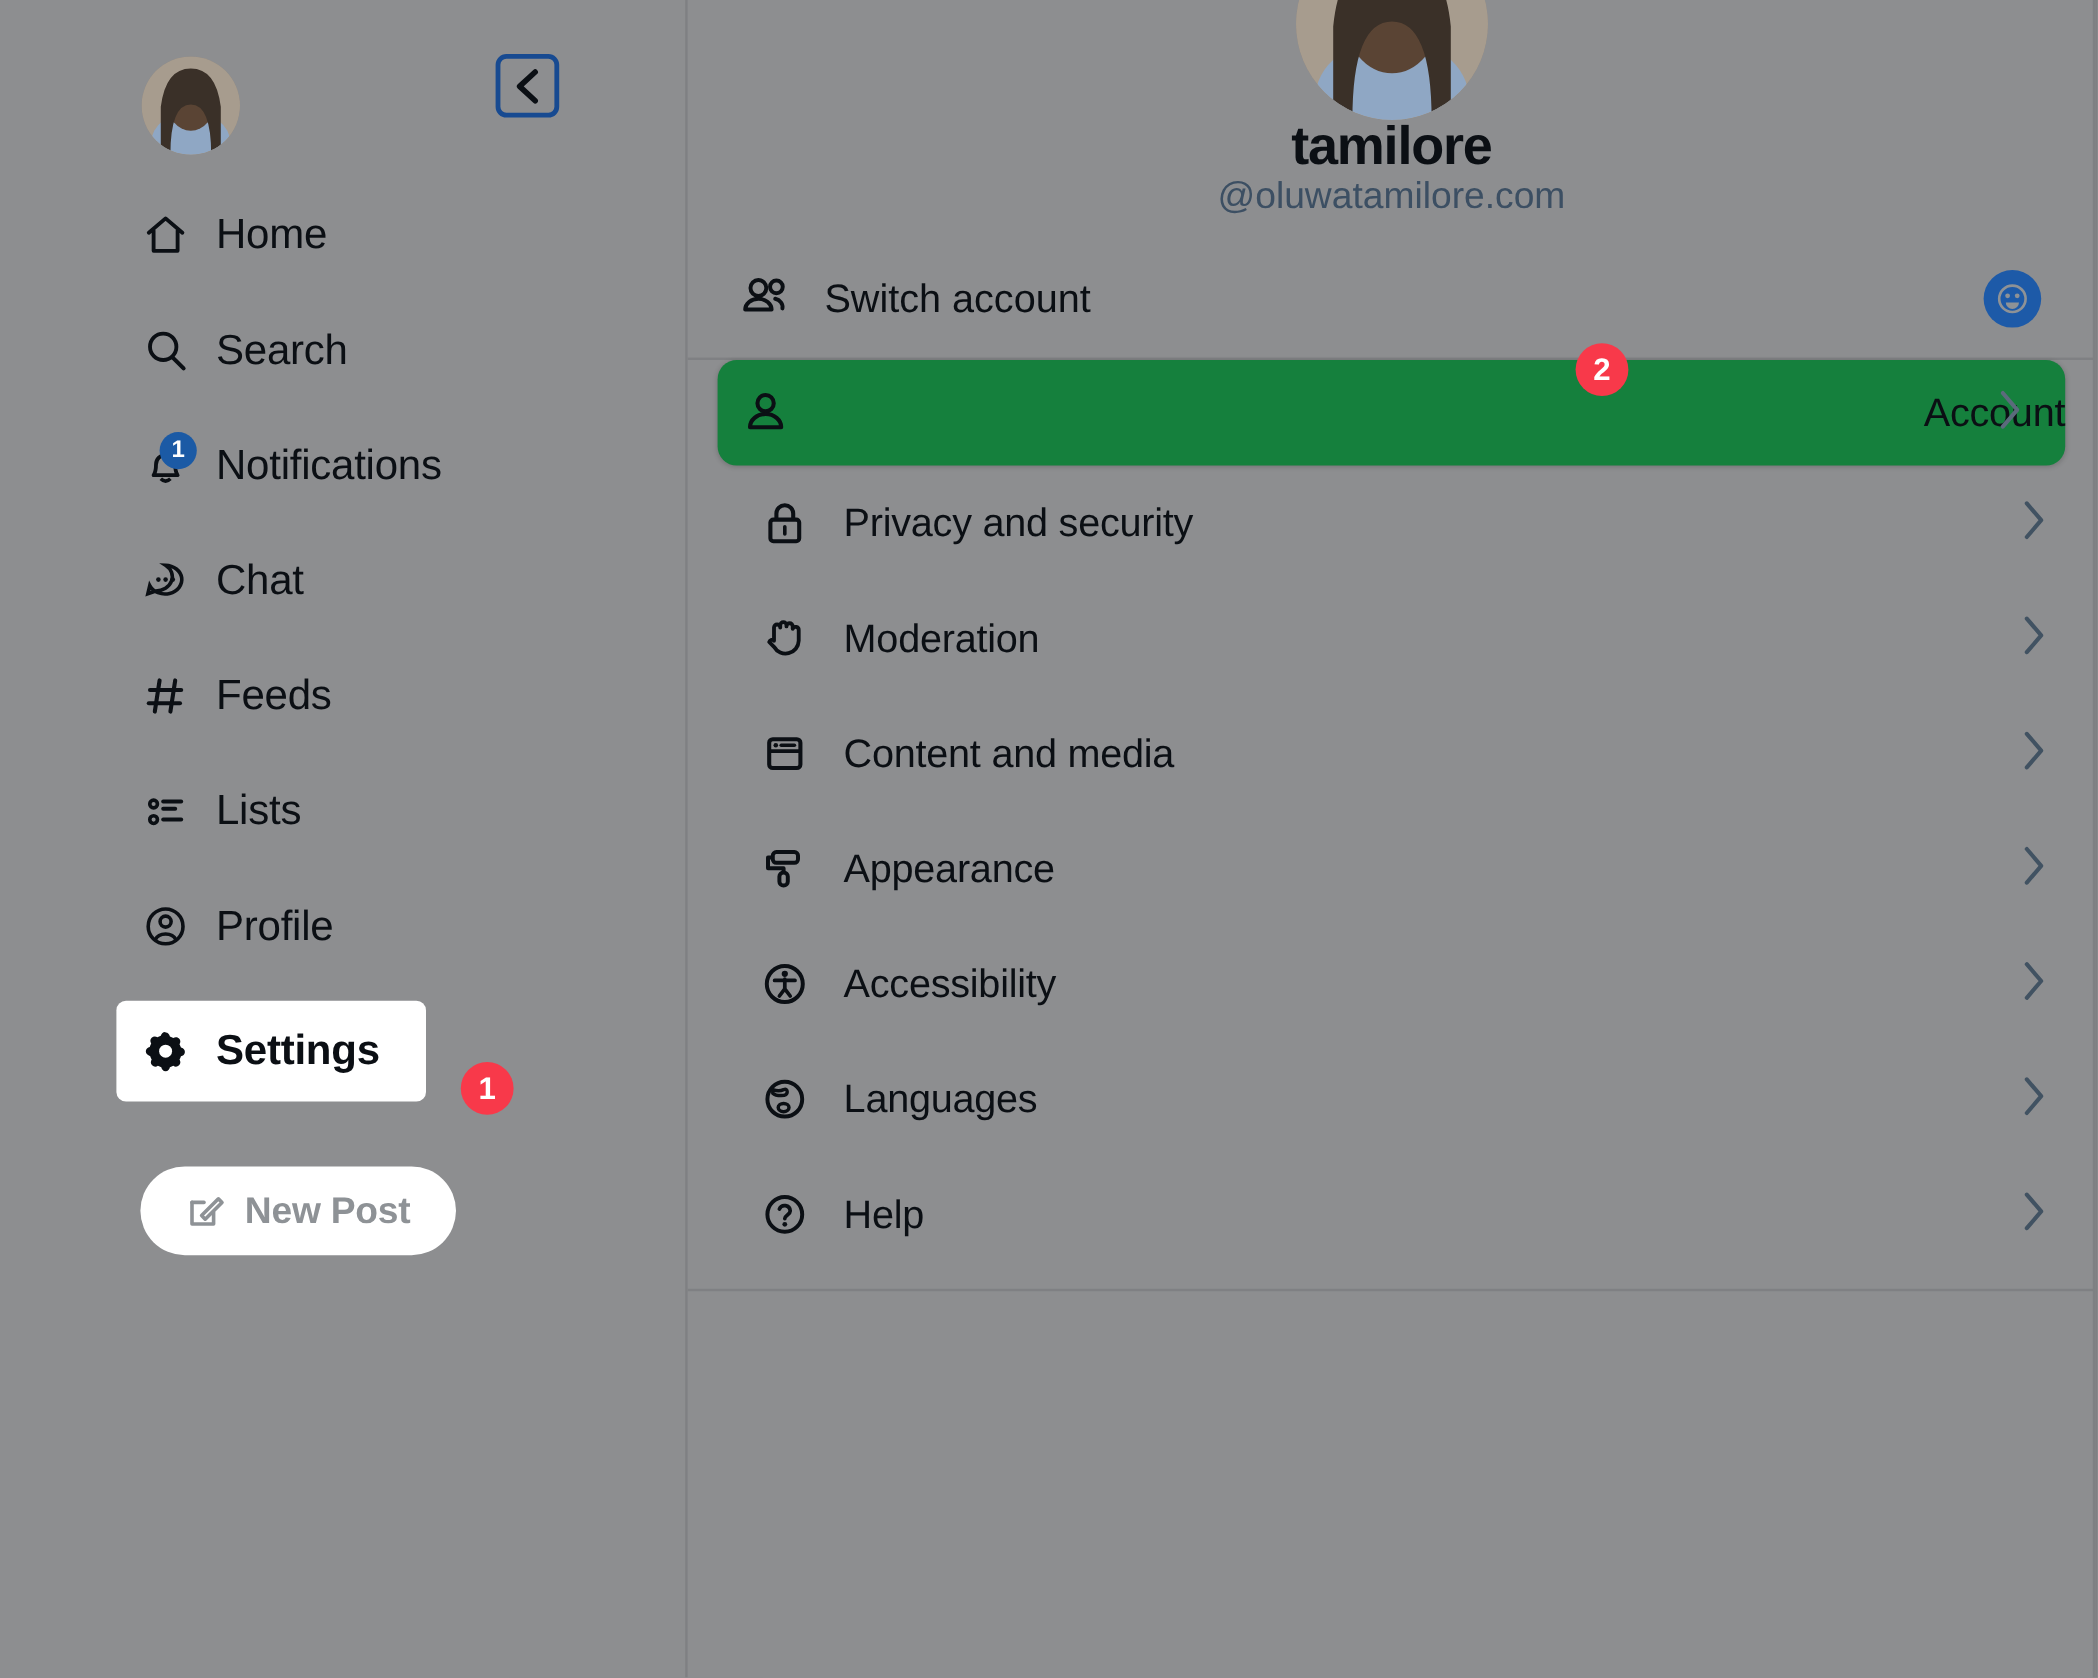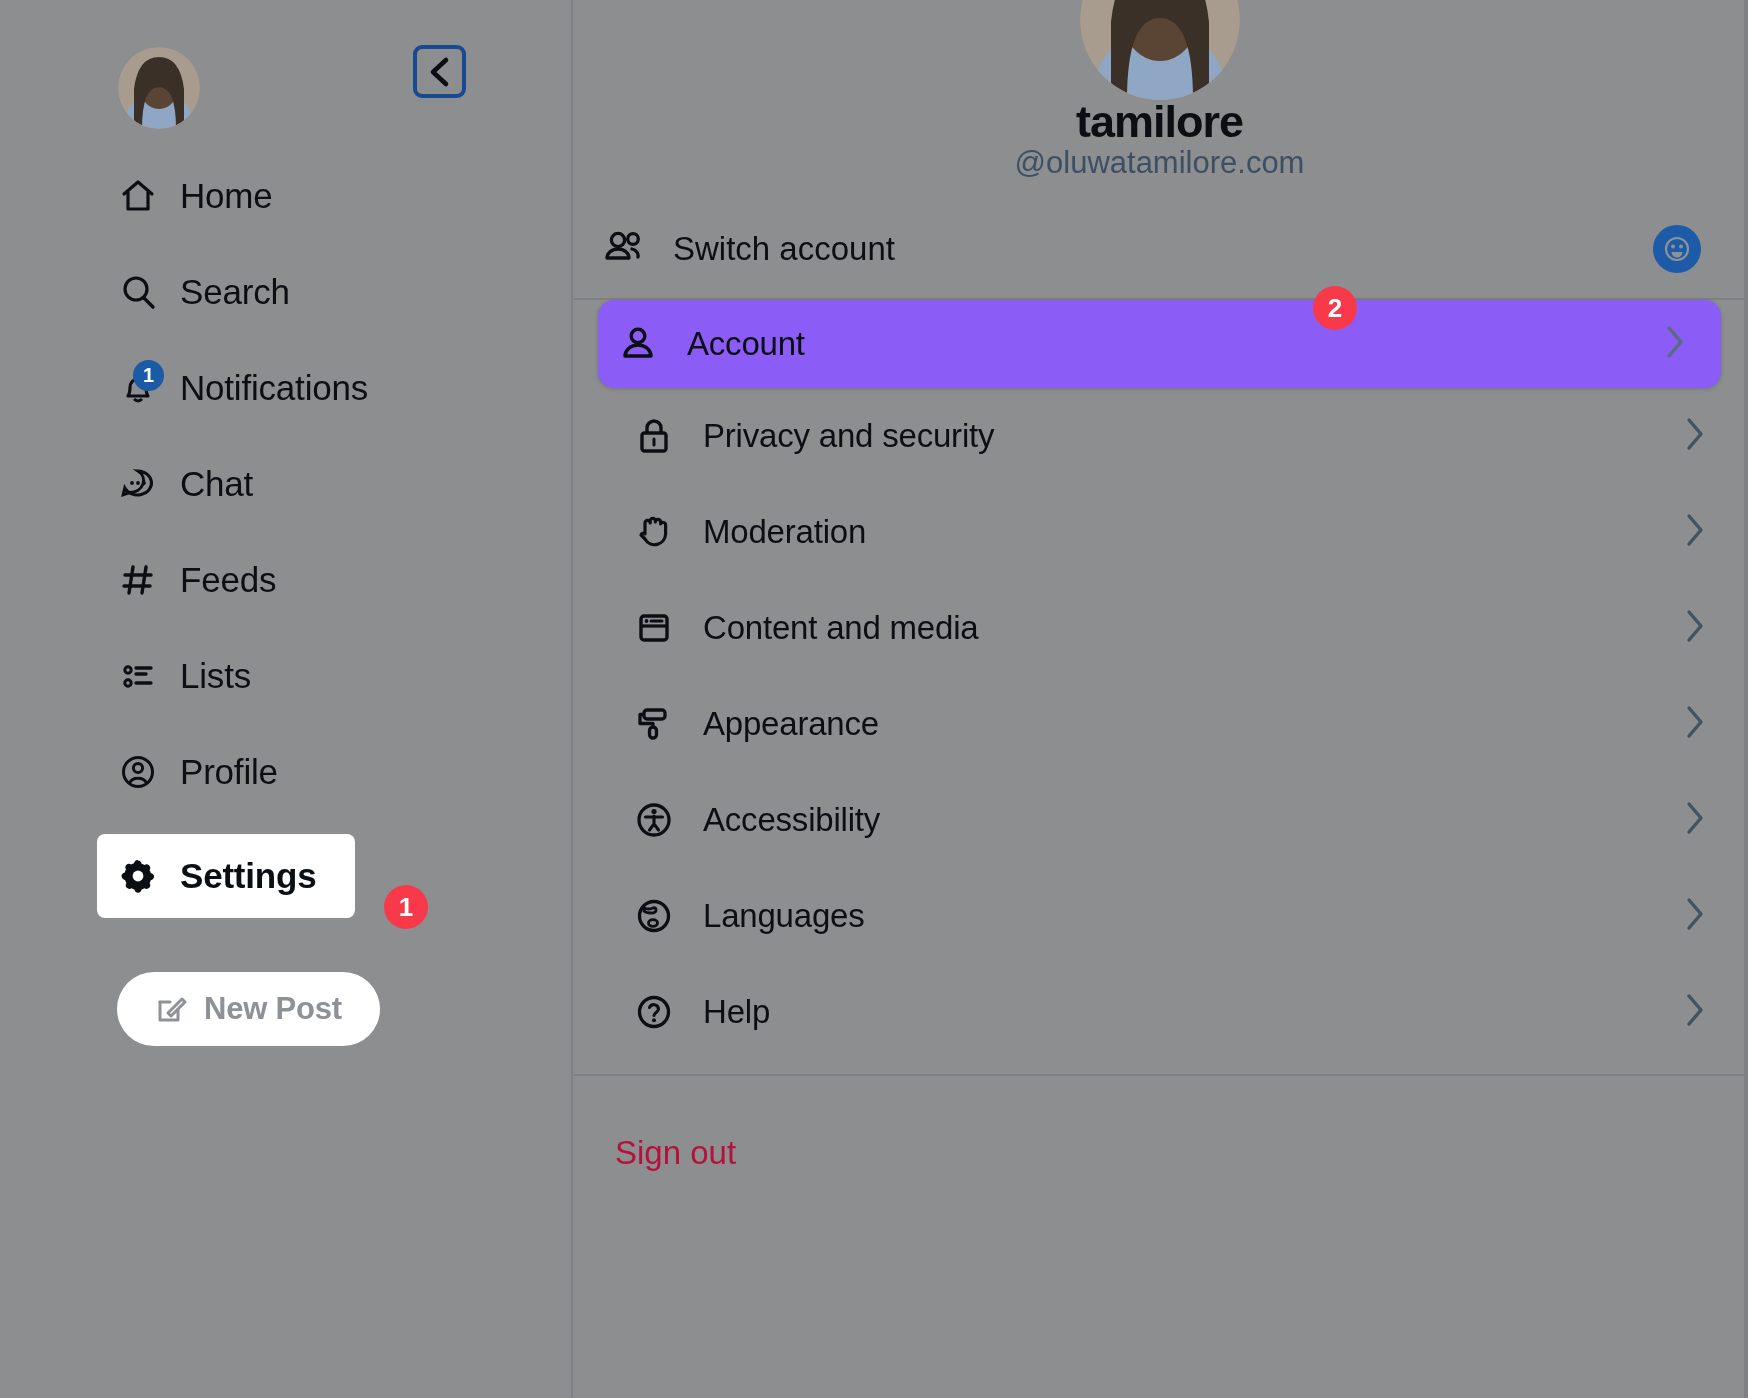--- a/index.html
+++ b/index.html
@@ -164,21 +164,21 @@
     position: absolute;
     top: 145px; left: 0; right: 0;
     font-size: 31px;
     color: #3c4f63;
   }
   .switch-row {
     position: relative;
     height: 100px;
     display: flex;
     align-items: center;
-    padding: 0 0 0 28px;
+    padding: 0 0 0 42px;
     border-bottom: 2px solid #7f8083;
     cursor: pointer;
   }
   .switch-row .sw-icon { width: 46px; height: 46px; flex: 0 0 46px;
     display: flex; align-items: center; justify-content: center; }
   .switch-row .sw-label {
     margin-left: 26px;
     font-size: 33px;
     color: #0b0f14;
   }
@@ -210,26 +210,27 @@
     font-size: 33px;
     color: #0b0f14;
     letter-spacing: -0.2px;
   }
   .srow .chev {
     position: absolute;
     right: 40px; top: 50%;
     transform: translateY(-50%);
   }
   .srow.highlight {
-    background: #8b5cf6;
+    background: #15803d;
     border-radius: 16px;
     margin: 0 25px 0 25px;
     padding-left: 17px;
     height: 88px;
     box-shadow: 0 1px 4px rgba(0,0,0,0.18);
+    justify-content: space-between;
   }
   .srow.highlight .chev { right: 35px; }
   .list-sep {
     height: 2px;
     background: #7f8083;
     margin-top: 14px;
   }
   .signout {
     padding: 58px 0 0 42px;
     font-size: 33px;
@@ -543,20 +544,17 @@
         <span class="chev">
           <svg width="22" height="36" viewBox="0 0 22 36">
               <polyline points="5,4 17,18 5,32" fill="none" stroke="#415262" stroke-width="3.4" stroke-linecap="round" stroke-linejoin="round"></polyline>
             </svg>
         </span>
       </div>
 
 
       <div class="list-sep"></div>
 
-      <div>
-        <span class="signout">Sign out</span>
-      </div>
     </div>
 
     <div class="rail"></div>
   </div>
 </div>
 
 </body></html>

